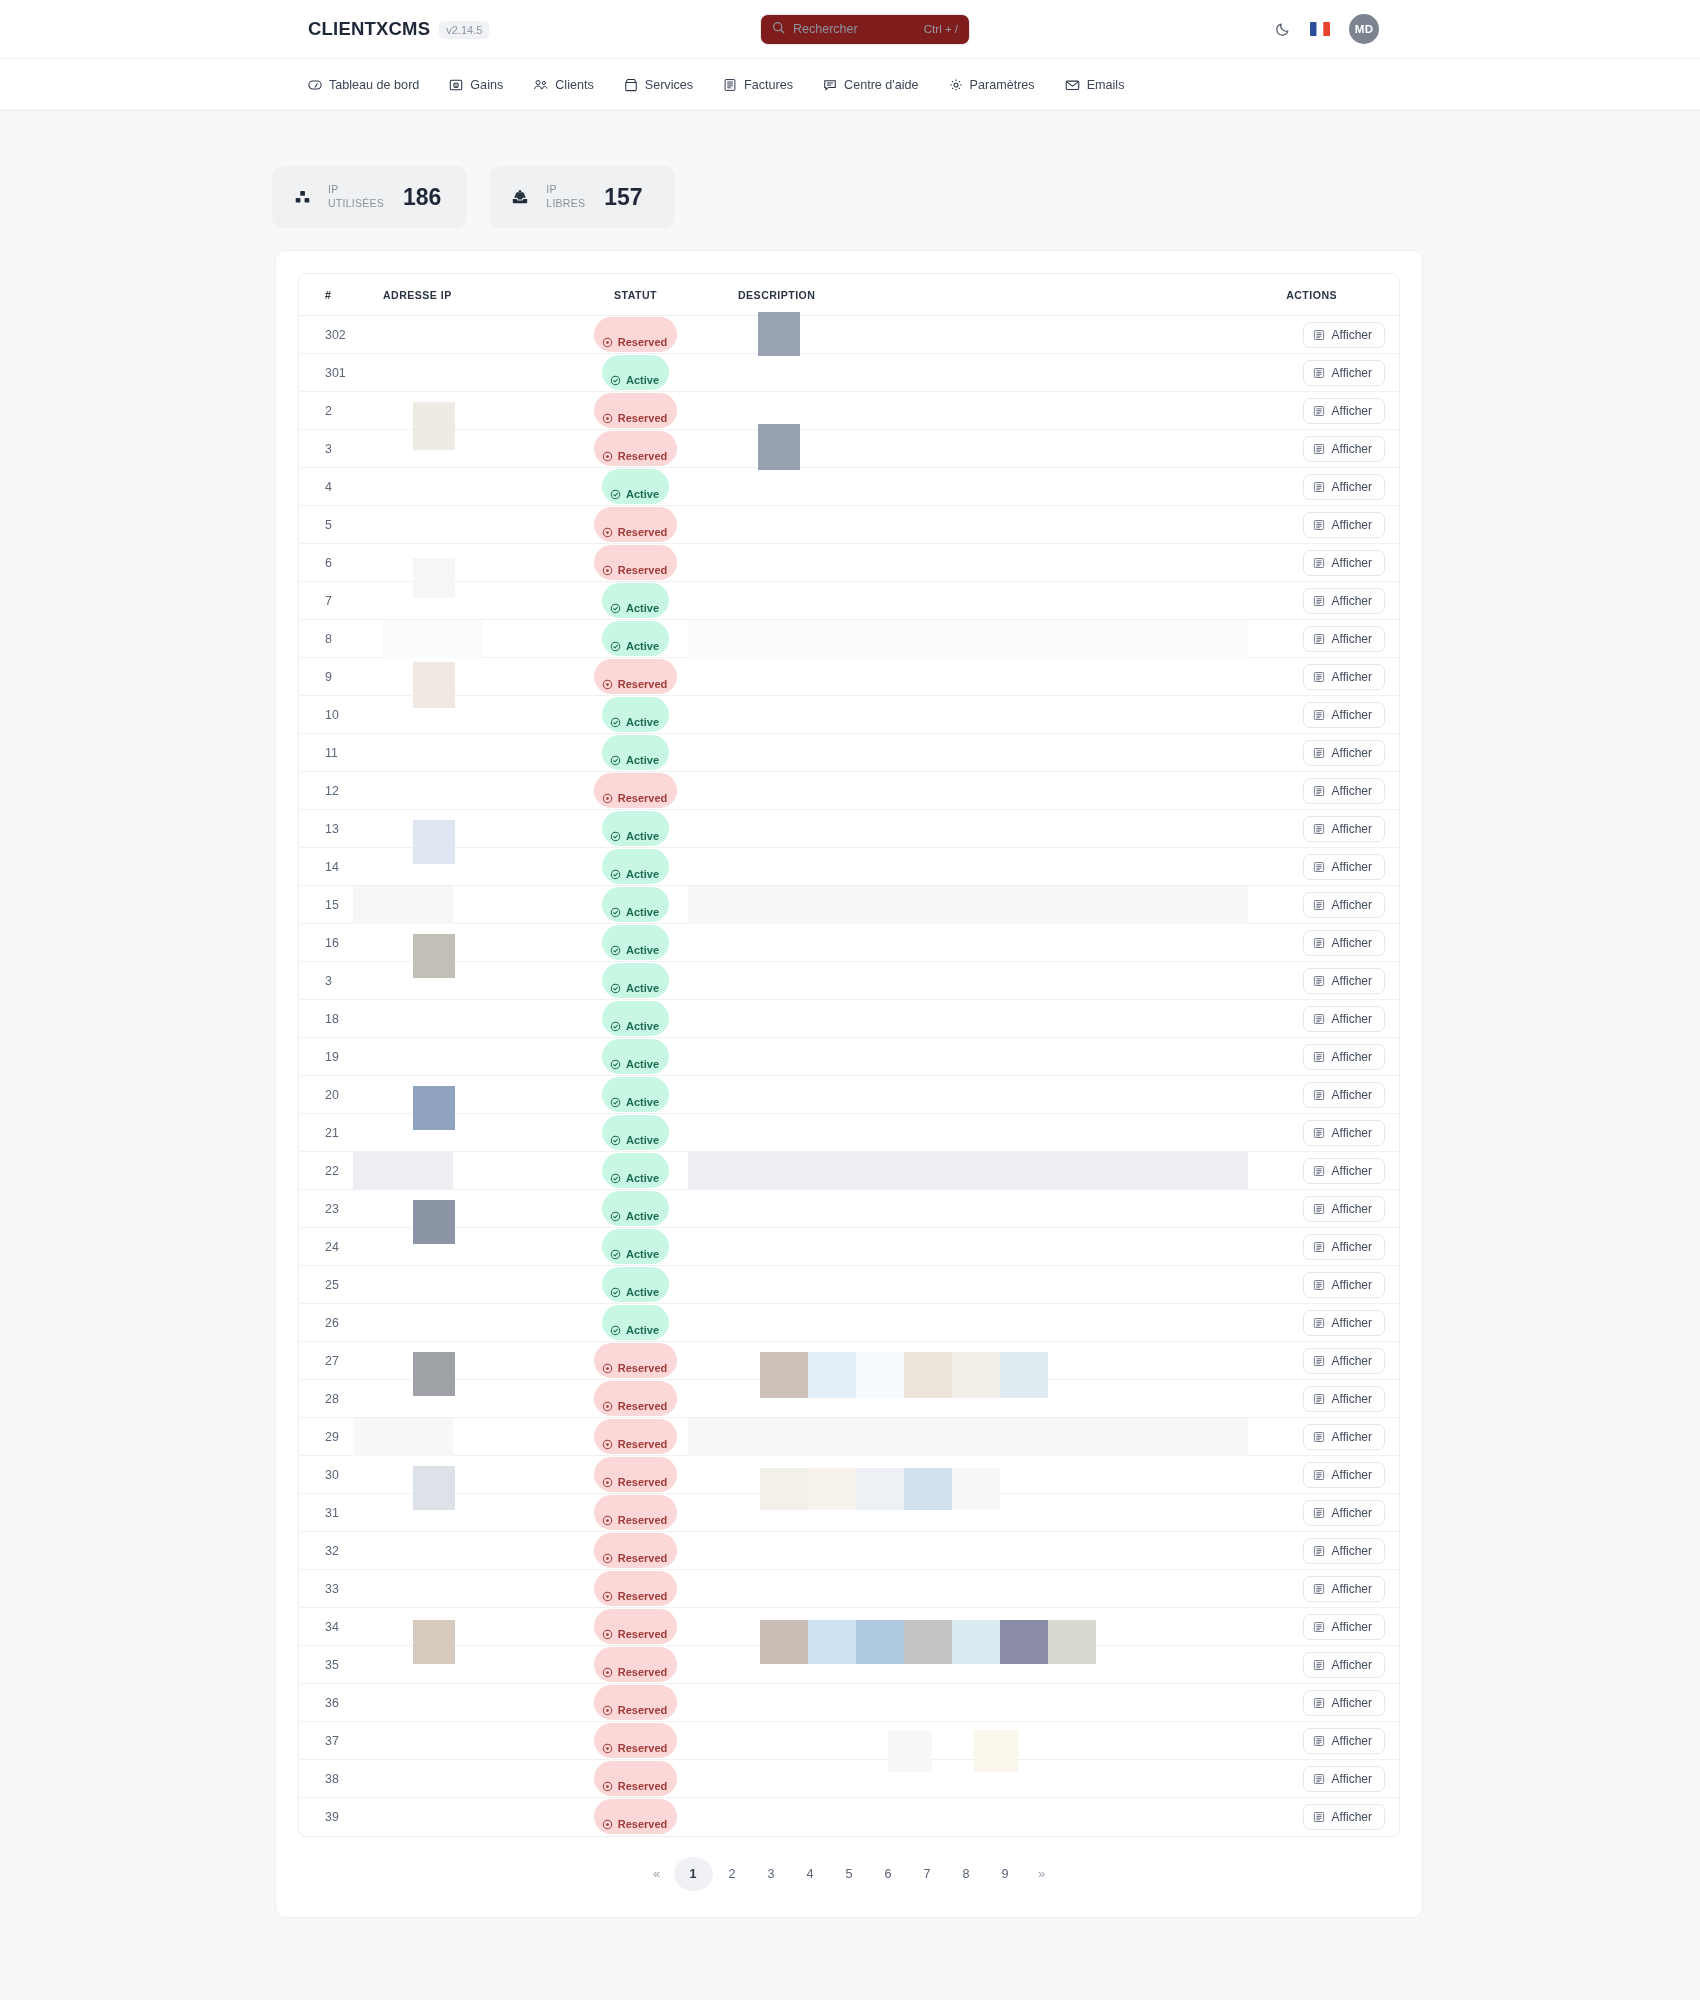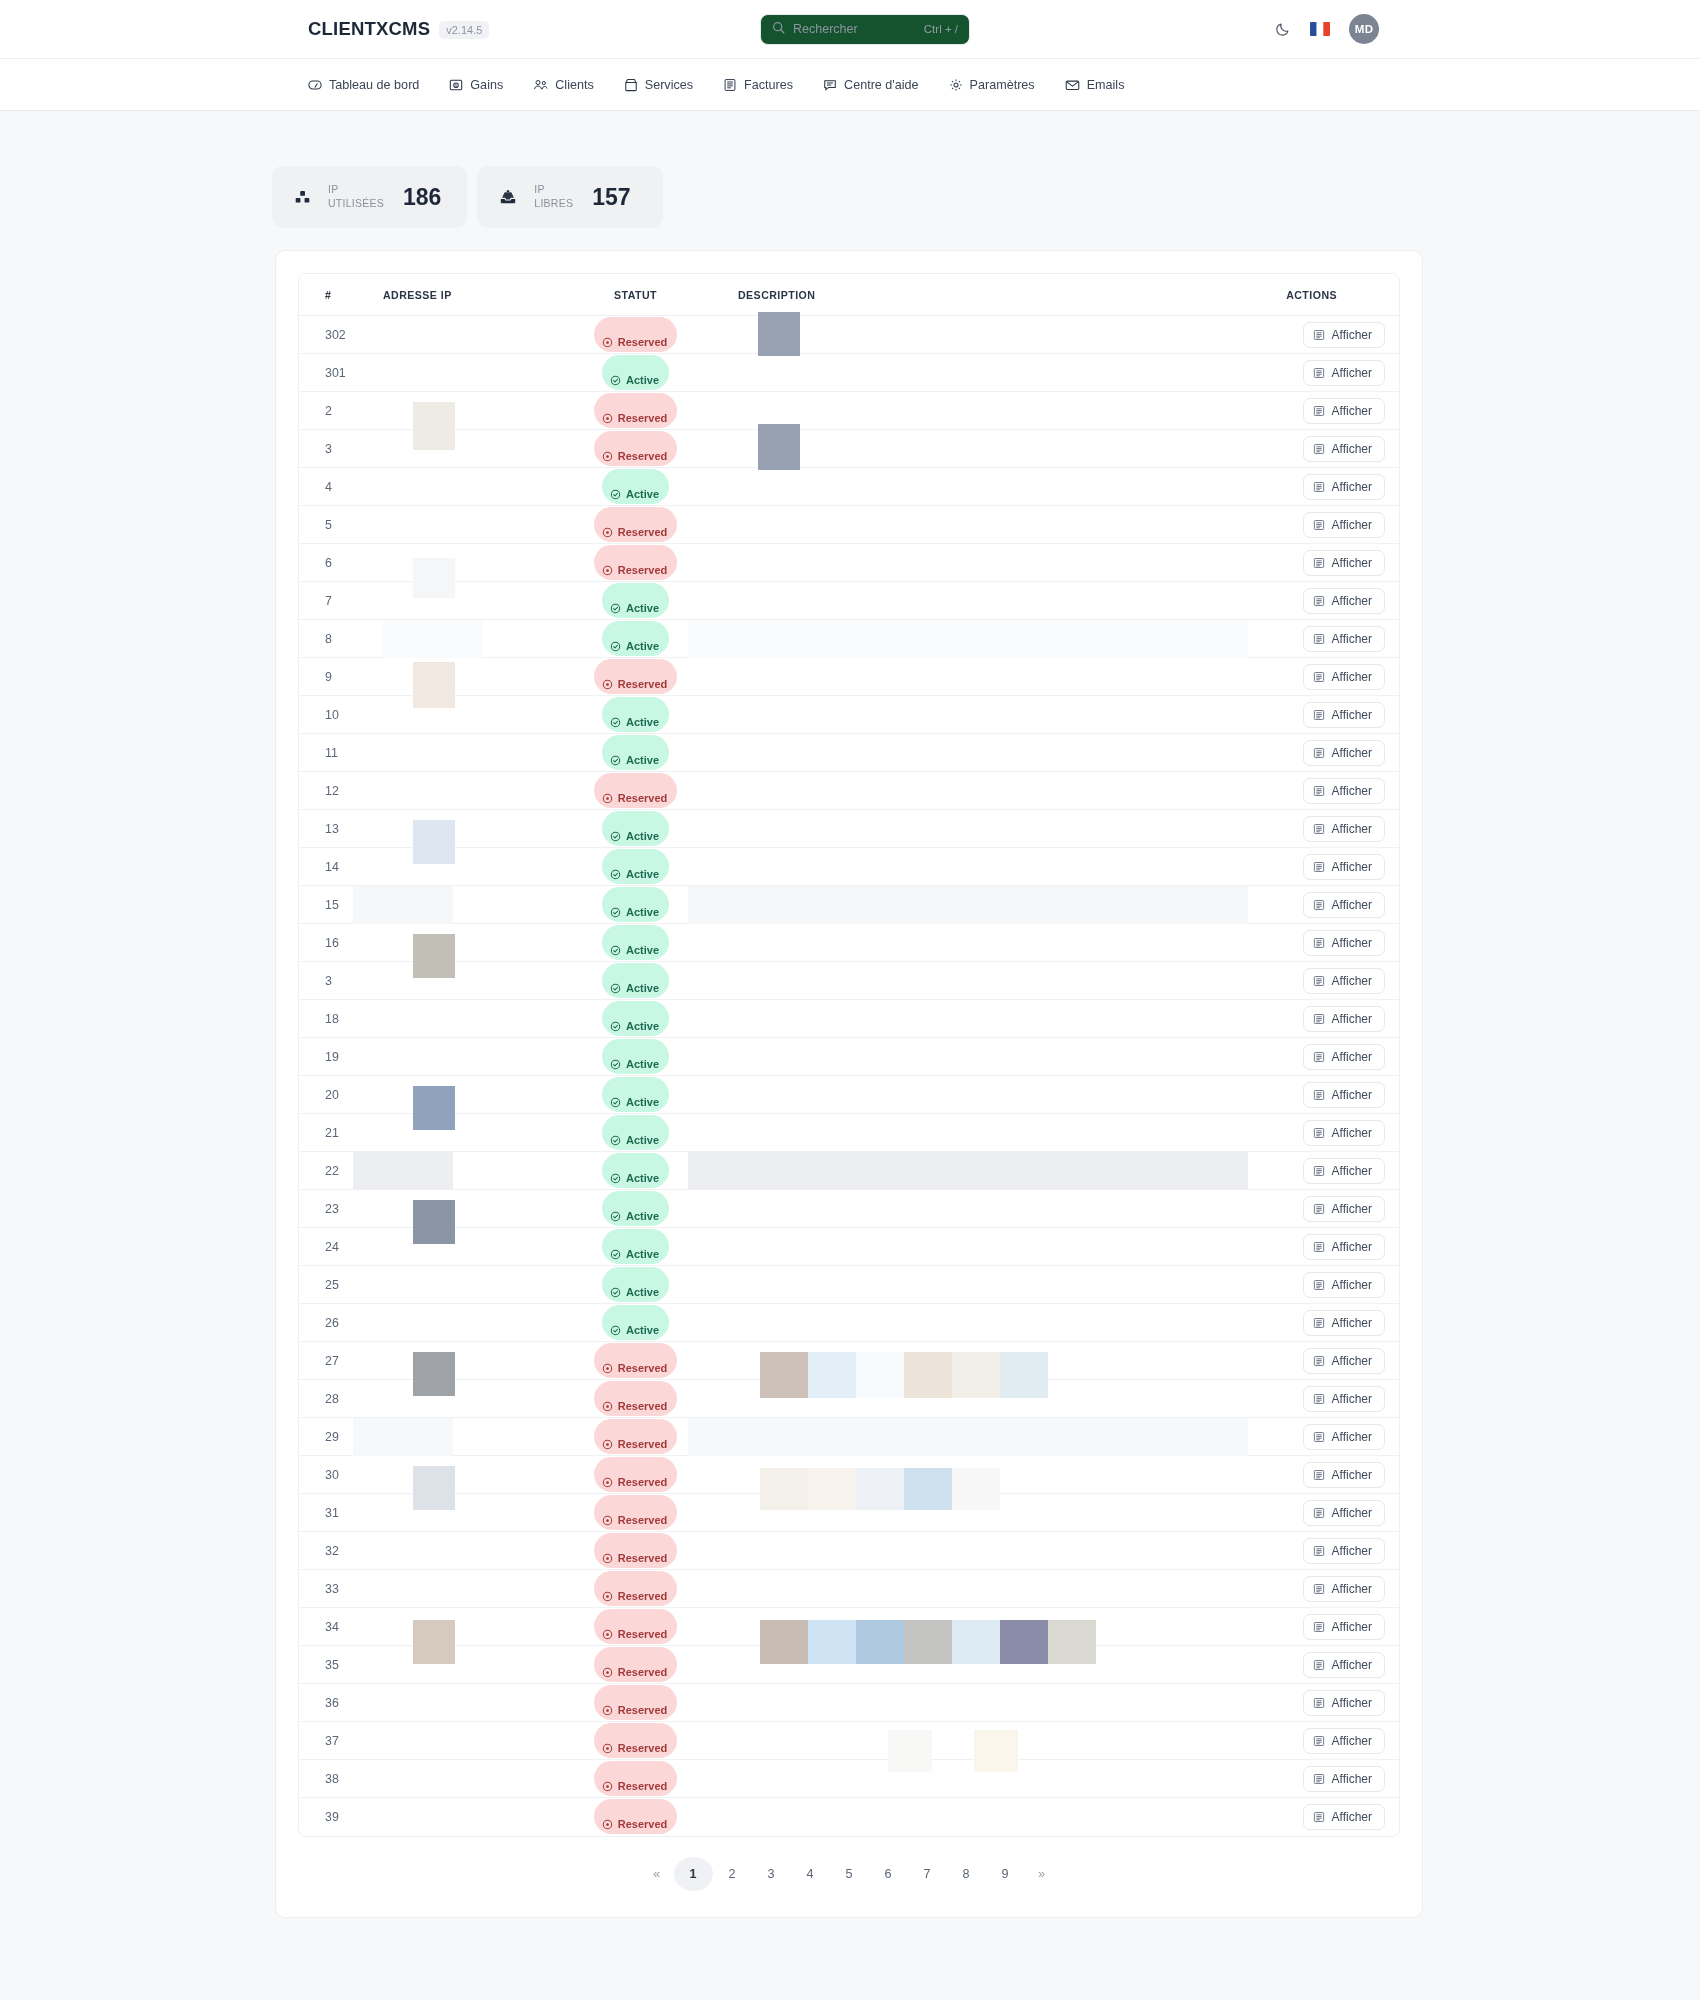--- a/index.html
+++ b/index.html
@@ -45,21 +45,21 @@
     top: -1px;
   }
 
   .searchbox {
     position: absolute;
     left: 760px;
     width: 210px;
     height: 31px;
     border: 1px solid #e7e9ed;
     border-radius: 8px;
-    background: #14532d;
+    background: #7f1d1d;
     display: flex;
     align-items: center;
     padding: 0 11px;
     gap: 8px;
   }
   .searchbox .ph {
     font-size: 12.5px;
     color: #8d95a2;
     flex: 1;
   }
@@ -116,21 +116,21 @@
     white-space: nowrap;
     cursor: pointer;
   }
   .nav-item svg { display: block; }
 
   
   .page { padding: 0 0 60px 0; }
 
   .stats {
     display: flex;
-    gap: 10px;
+    gap: 22px;
     padding: 55px 0 0 272px;
   }
   .stat-card {
     background: #f0f1f3;
     border-radius: 11px;
     height: 62px;
     display: flex;
     align-items: center;
     padding: 0 26px 0 22px;
     gap: 17px;

